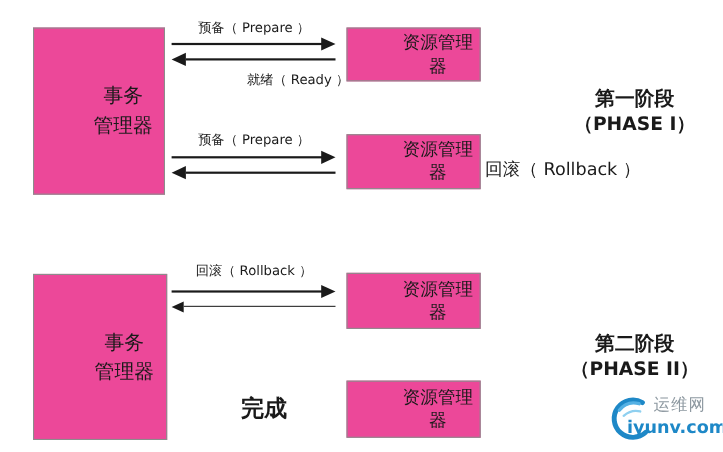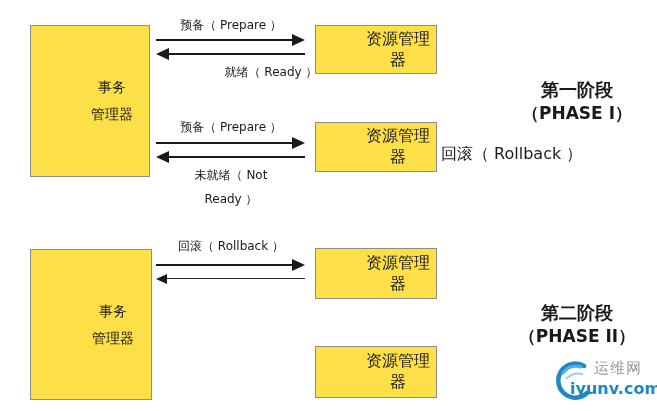--- a/index.html
+++ b/index.html
@@ -2,25 +2,25 @@
 <html><head>
 <meta charset="utf-8">
 <style>
   html,body{margin:0;padding:0;background:#ffffff;}
   #stage{
     position:relative;width:657px;height:411px;background:#ffffff;overflow:hidden;
     font-family:"DejaVu Sans","Liberation Sans",sans-serif;color:#1a1a1a;
   }
   
   .box{
-    position:absolute;background:#fde047;border:1px solid #8c8c8c;
+    position:absolute;background:#ec4899;border:1px solid #8c8c8c;
     display:flex;align-items:center;justify-content:center;text-align:center;
     box-sizing:border-box;color:#1a1a1a;padding-left:44px;
   }
-  .tm{width:120px;height:152px;font-size:14px;line-height:27px;white-space:pre-line;}
+  .tm{width:120px;height:152px;font-size:18px;line-height:27px;white-space:pre-line;}
   .rm{width:122px;height:50px;font-size:16px;}
   #tm1{left:30px;top:25px;}
   #tm2{left:30px;top:249px;width:122px;height:151px;}
   #rm1{left:315px;top:25px;height:49px;}
   #rm2{left:315px;top:122px;}
   #rm3{left:315px;top:248px;height:51px;}
   #rm4{left:315px;top:346px;height:52px;}
   
   .aline{position:absolute;background:#1a1a1a;height:2px;}
   .head-r{position:absolute;width:0;height:0;border-top:6px solid transparent;border-bottom:6px solid transparent;border-left:13px solid #1a1a1a;}
@@ -57,22 +57,20 @@
   <div class="head-r" style="left:292px;top:34px;"></div>
   <div class="head-l" style="left:156px;top:48px;"></div>
   <div class="aline" style="left:169px;top:53px;width:136px;"></div>
   <div class="msg" style="top:60px;margin-left:40px;">就绪（ Ready ）</div>
 
   <div class="msg" style="top:115px;">预备（ Prepare ）</div>
   <div class="aline" style="left:156px;top:142px;width:137px;"></div>
   <div class="head-r" style="left:292px;top:137px;"></div>
   <div class="head-l" style="left:156px;top:151px;"></div>
   <div class="aline" style="left:169px;top:156px;width:136px;"></div>
-  <div class="msg" style="top:163px;">未就绪（ Not
-Ready ）</div>
 
   <div class="phase" style="top:78px;">
     <div class="t1">第一阶段</div>
     <div class="t2">（PHASE I）</div>
   </div>
   <div class="note" style="left:441px;top:144px;">回滚（ Rollback ）</div>
 
   <div class="box tm" id="tm2">事务
 管理器</div>
 
@@ -82,20 +80,21 @@
   <div class="msg" style="top:234px;">回滚（ Rollback ）</div>
   <div class="aline" style="left:156px;top:264px;width:137px;"></div>
   <div class="head-r" style="left:292px;top:259px;"></div>
   <div class="head-l small" style="left:156px;top:274px;"></div>
   <div class="aline thin" style="left:167px;top:278px;width:138px;"></div>
 
   <div class="phase" style="top:301px;">
     <div class="t1">第二阶段</div>
     <div class="t2">（PHASE II）</div>
   </div>
+  <div class="done">完成</div>
 
   <div class="wm">
     <svg width="42" height="48" viewBox="0 0 42 48">
       <path d="M 33 9 A 17 17 0 1 0 36 36" fill="none" stroke="#1e88c7" stroke-width="4.5" stroke-linecap="round"></path>
       <path d="M 12 16 Q 19 7 30 10" fill="none" stroke="#55b1e4" stroke-width="3" stroke-linecap="round"></path>
       <path d="M 16 21 Q 23 15 31 17" fill="none" stroke="#8fd0f0" stroke-width="2.2" stroke-linecap="round"></path>
     </svg>
     <span class="sitename">运维网</span>
     <span class="domain">iyunv.com</span>
   </div>

